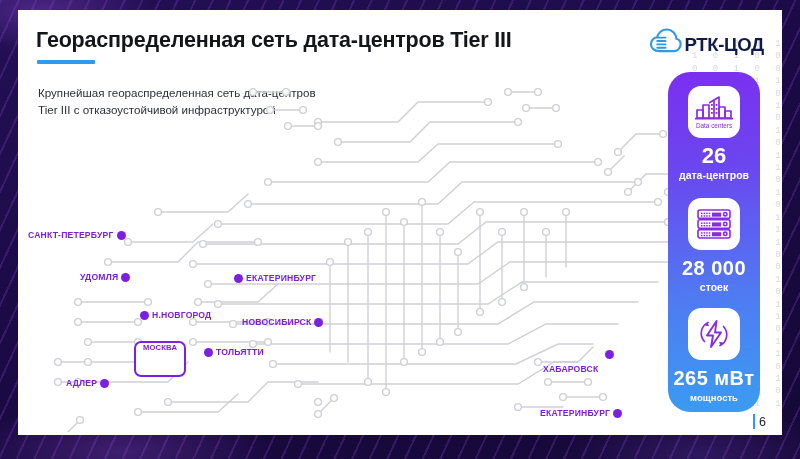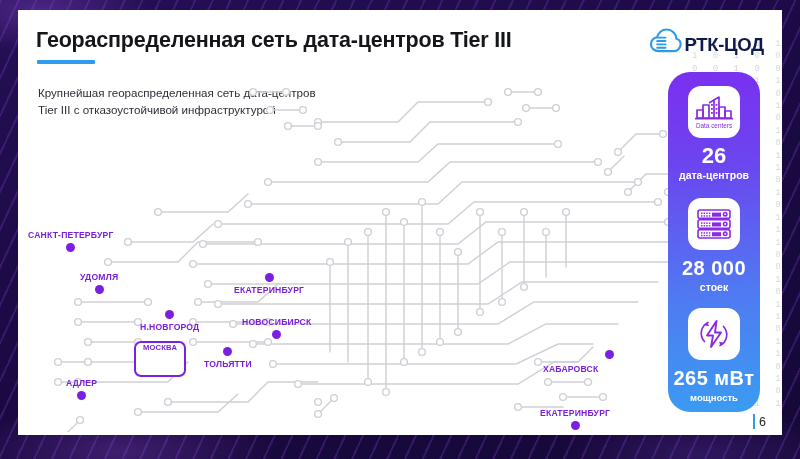--- a/index.html
+++ b/index.html
@@ -63,21 +63,21 @@
     letter-spacing:5px; white-space:pre; overflow:hidden;
     padding-top:28px; padding-left:6px; user-select:none;
   }
   .binary span { display:block;padding-left:12px; }
 
   
   .map { position:absolute; left:0; top:52px; width:660px; height:370px; }
   .map svg { width:100%; height:100%; display:block; }
 
   
-  .city { position:absolute; display:flex; align-items:center; gap:3px;flex-direction:column; }
+  .city { position:absolute; display:flex; align-items:center; gap:3px; }
   .city .lbl {
     font-size:8.6px; font-weight:bold; color:#7a1fd6; letter-spacing:.2px;
     white-space:nowrap;
   }
   .city .dot { width:9px; height:9px; border-radius:50%; background:#7b20e0; flex:0 0 auto; }
 
   .moscow-chip {
     position:absolute; left:116px; top:279px; width:52px; height:36px;
     border:2px solid #7b20e0; border-radius:7px;
     display:flex; justify-content:center;

